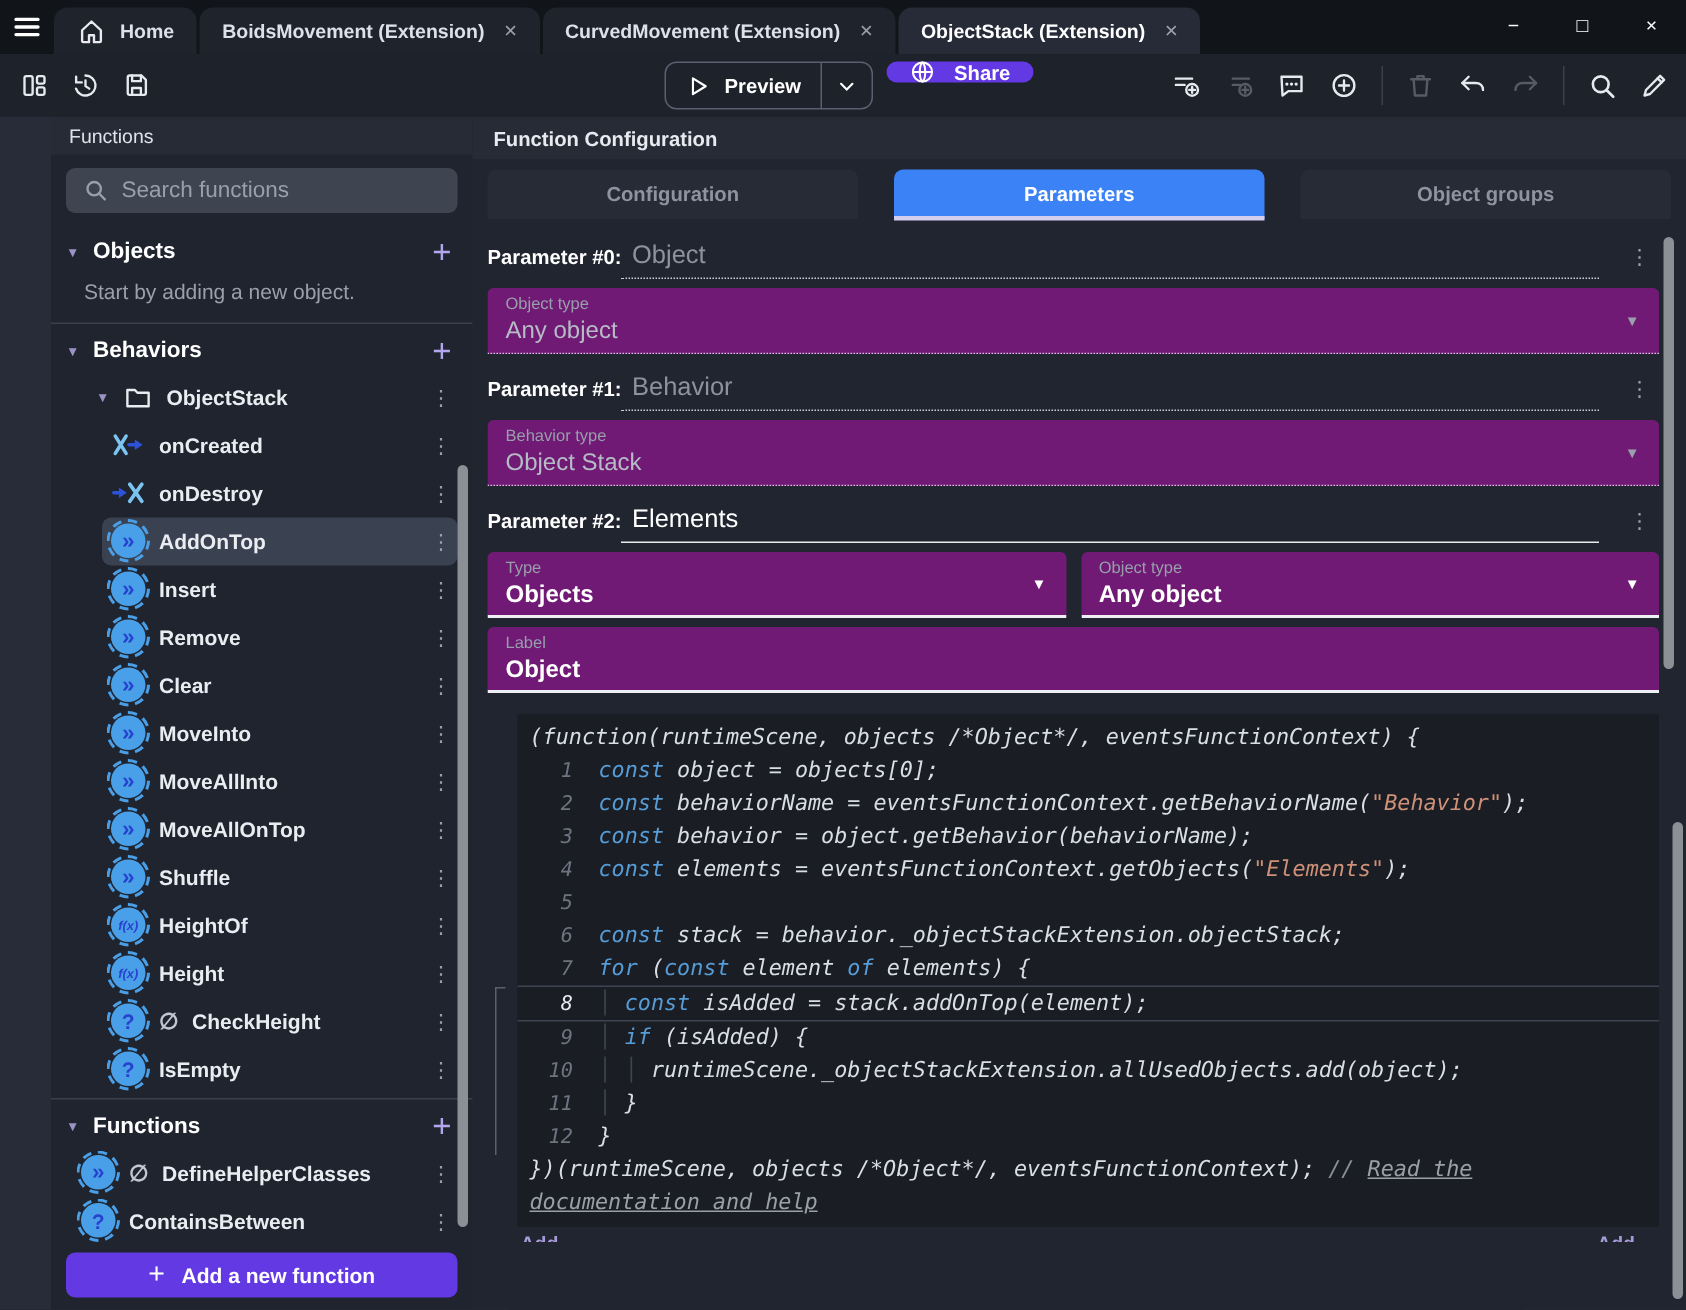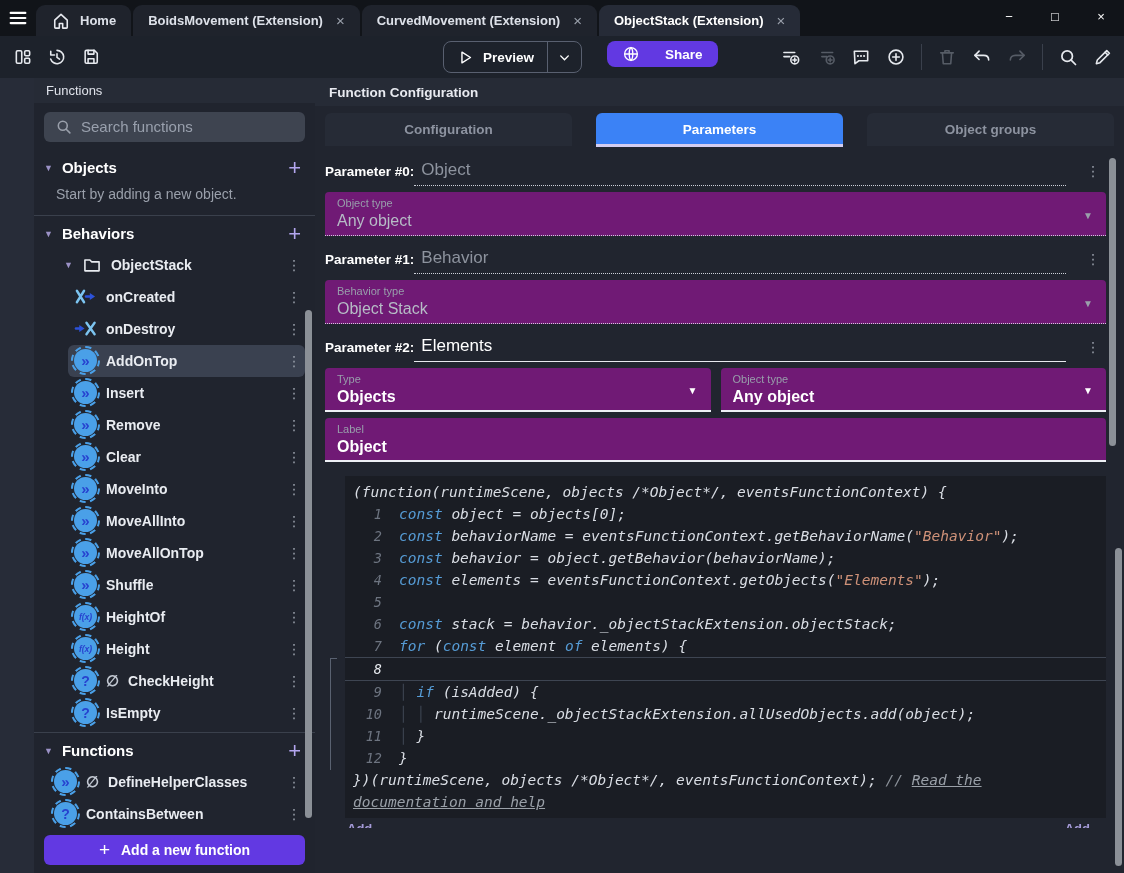--- a/index.html
+++ b/index.html
@@ -20,21 +20,21 @@
 
   
   .toolbar { height:42px; background:#1d222b; display:flex; align-items:center; padding:0 8px; position:relative; }
   .tb-left { display:flex; gap:4px; }
   .tb-btn { width:30px; height:30px; display:flex; align-items:center; justify-content:center; color:#e6e9ee; background:none; border:none; cursor:pointer; }
   .tb-btn.disabled { color:#565c66; }
   .tb-center { position:absolute; left:443px; top:5px; display:flex; gap:9px; }
   .btn-preview { display:flex; align-items:center; height:32px; border:1px solid #596070; border-radius:8px; color:#fff; background:none; }
   .btn-preview .seg { display:flex; align-items:center; gap:9px; padding:0 13px; font-size:13.5px; font-weight:700; height:100%; cursor:pointer; }
   .btn-preview .seg.arrow { padding:0 10px; border-left:1px solid #596070; }
-  .btn-share { height:26px; background:#6239e2; border:none; border-radius:8px; color:#fff; font-weight:700; font-size:13.5px; display:flex; gap:25px; align-items:center; padding:0 15px; cursor:pointer;margin-left:16px; }
+  .btn-share { height:14px; background:#6239e2; border:none; border-radius:8px; color:#fff; font-weight:700; font-size:13.5px; display:flex; gap:12px; align-items:center; padding:0 15px; cursor:pointer; }
   .tb-right { position:absolute; right:6px; top:6px; display:flex; align-items:center; gap:5px; }
   .tb-divider { width:1px; height:26px; background:#3a404c; margin:0 5px; }
 
   
   .content { display:flex; height:795px;padding-left:34px; }
   .sidebar { width:281px; background:#20242e; position:relative; display:flex; flex-direction:column; }
   .main { flex:1; background:#21252f; position:relative; }
 
   
   .sb-header { height:28px; background:#262b36; display:flex; align-items:center; padding:0 12px; font-size:13px; color:#dfe2ea; }
@@ -465,21 +465,21 @@
       <div class="blk-indicator"></div>
       <div class="code" id="code-body">
           <div class="noline"><span class="tok-p">(function(runtimeScene, objects /*Object*/, eventsFunctionContext) {</span></div>
           <div class="cline"><span class="gut">1</span><span><span class="tok-k">const</span><span class="tok-p"> object = objects[0];</span></span></div>
           <div class="cline"><span class="gut">2</span><span><span class="tok-k">const</span><span class="tok-p"> behaviorName = eventsFunctionContext.getBehaviorName(</span><span class="tok-s">"Behavior"</span><span class="tok-p">);</span></span></div>
           <div class="cline"><span class="gut">3</span><span><span class="tok-k">const</span><span class="tok-p"> behavior = object.getBehavior(behaviorName);</span></span></div>
           <div class="cline"><span class="gut">4</span><span><span class="tok-k">const</span><span class="tok-p"> elements = eventsFunctionContext.getObjects(</span><span class="tok-s">"Elements"</span><span class="tok-p">);</span></span></div>
           <div class="cline"><span class="gut">5</span><span></span></div>
           <div class="cline"><span class="gut">6</span><span><span class="tok-k">const</span><span class="tok-p"> stack = behavior._objectStackExtension.objectStack;</span></span></div>
           <div class="cline"><span class="gut">7</span><span><span class="tok-k">for</span><span class="tok-p"> (</span><span class="tok-k">const</span><span class="tok-p"> element </span><span class="tok-k">of</span><span class="tok-p"> elements) {</span></span></div>
-          <div class="cline current"><span class="gut">8</span></div>
+          <div class="cline current"><span class="gut">8</span><span><span class="tok-g">│ </span><span class="tok-k">const</span><span class="tok-p"> isAdded = stack.addOnTop(element);</span></span></div>
           <div class="cline"><span class="gut">9</span><span><span class="tok-g">│ </span><span class="tok-k">if</span><span class="tok-p"> (isAdded) {</span></span></div>
           <div class="cline"><span class="gut">10</span><span><span class="tok-g">│ │ </span><span class="tok-p">runtimeScene._objectStackExtension.allUsedObjects.add(object);</span></span></div>
           <div class="cline"><span class="gut">11</span><span><span class="tok-g">│ </span><span class="tok-p">}</span></span></div>
           <div class="cline"><span class="gut">12</span><span><span class="tok-p">}</span></span></div>
           <div class="noline"><span class="tok-p">})(runtimeScene, objects /*Object*/, eventsFunctionContext); </span><span class="tok-c">// </span><span class="tok-l">Read the</span></div>
           <div class="noline"><span class="tok-l">documentation and help</span></div>
           <div class="fold-hint">^</div>
         </div>
     </div>
 

